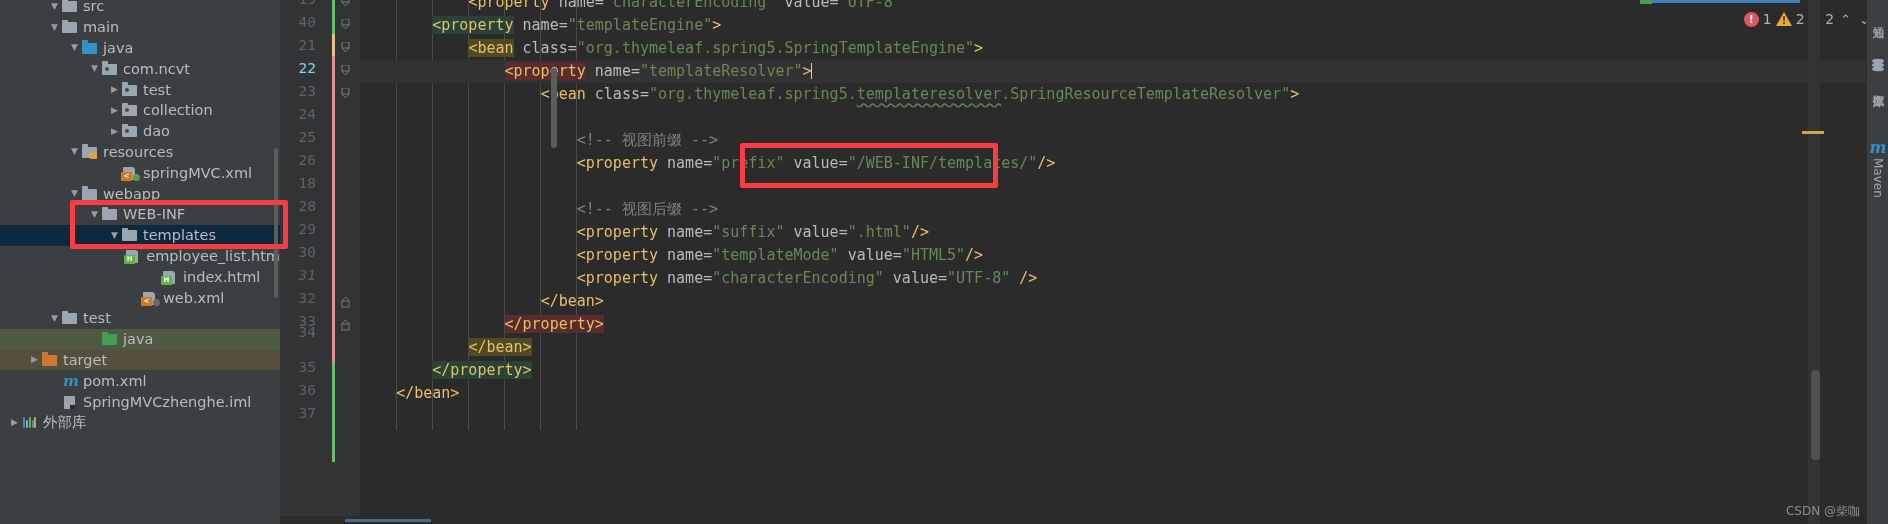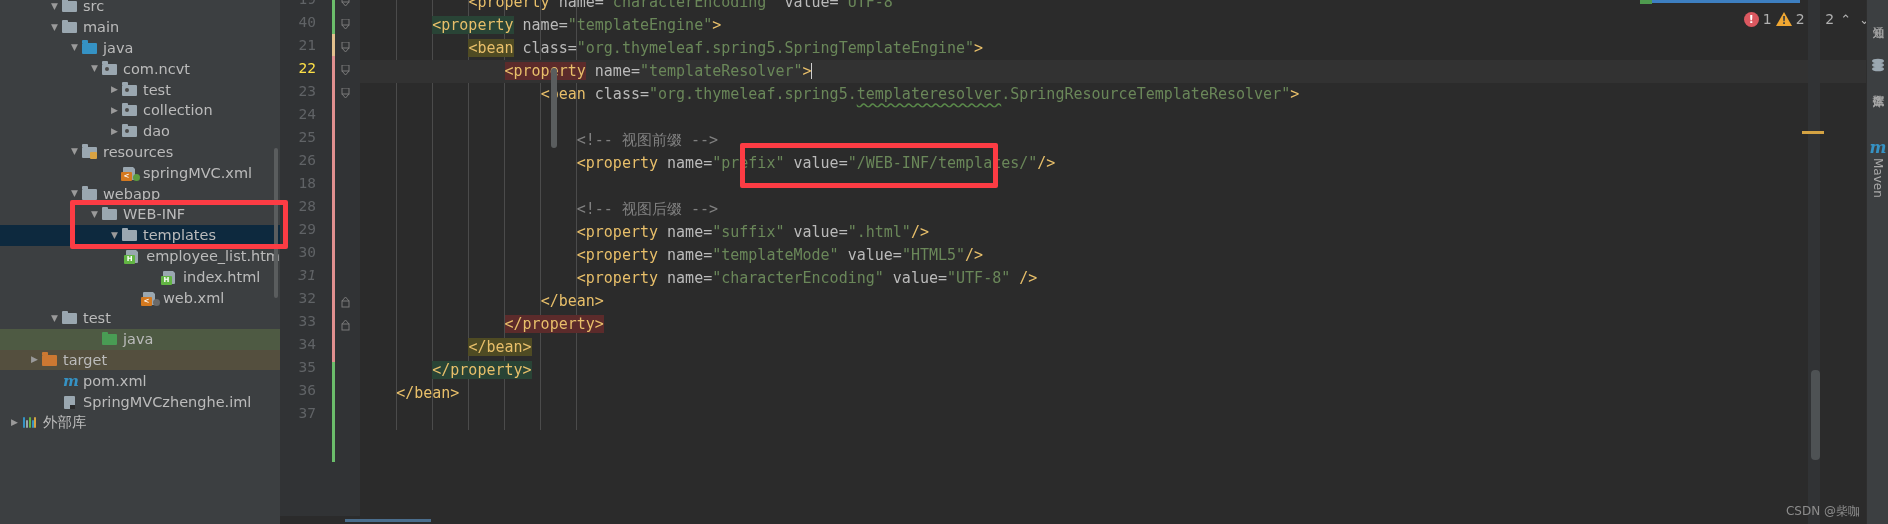--- a/index.html
+++ b/index.html
@@ -85,21 +85,21 @@
   
   #editor-wrap { position: relative; flex: 1 1 auto; height: 524px; background:#2b2b2b; overflow:hidden;}
   #gutter {
     position:absolute; left:0; top:0; width:80px; height:524px;
     background:#313335;
   }
   .ln {
     position:absolute; right:44px; font-family:"DejaVu Sans Mono","Liberation Mono",monospace;
     font-size:14.5px; color:#606366; text-align:right; width:34px;
   }
-  .ln.cur { color:#fde047; }
+  .ln.cur { color:#7dd3fc; }
   
   #vcs { position:absolute; left:52px; top:0; width:3px; height:524px; }
   #vcs div{ position:absolute; left:0; width:3px; }
   
   .fold {
     position:absolute; left:60px; width:13px; height:13px;
     color:#8a8a8a;
   }
   .fold svg{ display:block; }
 
@@ -408,21 +408,21 @@
             <rect x="2" y="6" width="7" height="6" fill="none" stroke="#7a7a7a"></rect>
           </svg>
         </div>
         <div class="ln" style="top: 313px;">33</div>
         <div class="fold" style="top: 318px;">
           <svg width="11" height="13">
             <path d="M2 6 L5.5 2 L9 6" fill="none" stroke="#7a7a7a"></path>
             <rect x="2" y="6" width="7" height="6" fill="none" stroke="#7a7a7a"></rect>
           </svg>
         </div>
-        <div class="ln" style="top: 336px;">34</div>
+        <div class="ln" style="top: 324px;">34</div>
         <div class="ln" style="top: 359px;">35</div>
         <div class="ln" style="top: 382px;">36</div>
         <div class="ln" style="top: 405px;">37</div>
       </div>
     <div id="vcs">
       <div style="top:0;height:34px;background:#6bbd6b;"></div>
       <div style="top:34px;height:22px;background:#e2c08d;"></div>
       <div style="top:56px;height:306px;background:#e08f8f;"></div>
       <div style="top:362px;height:100px;background:#6bbd6b;"></div>
     </div>

